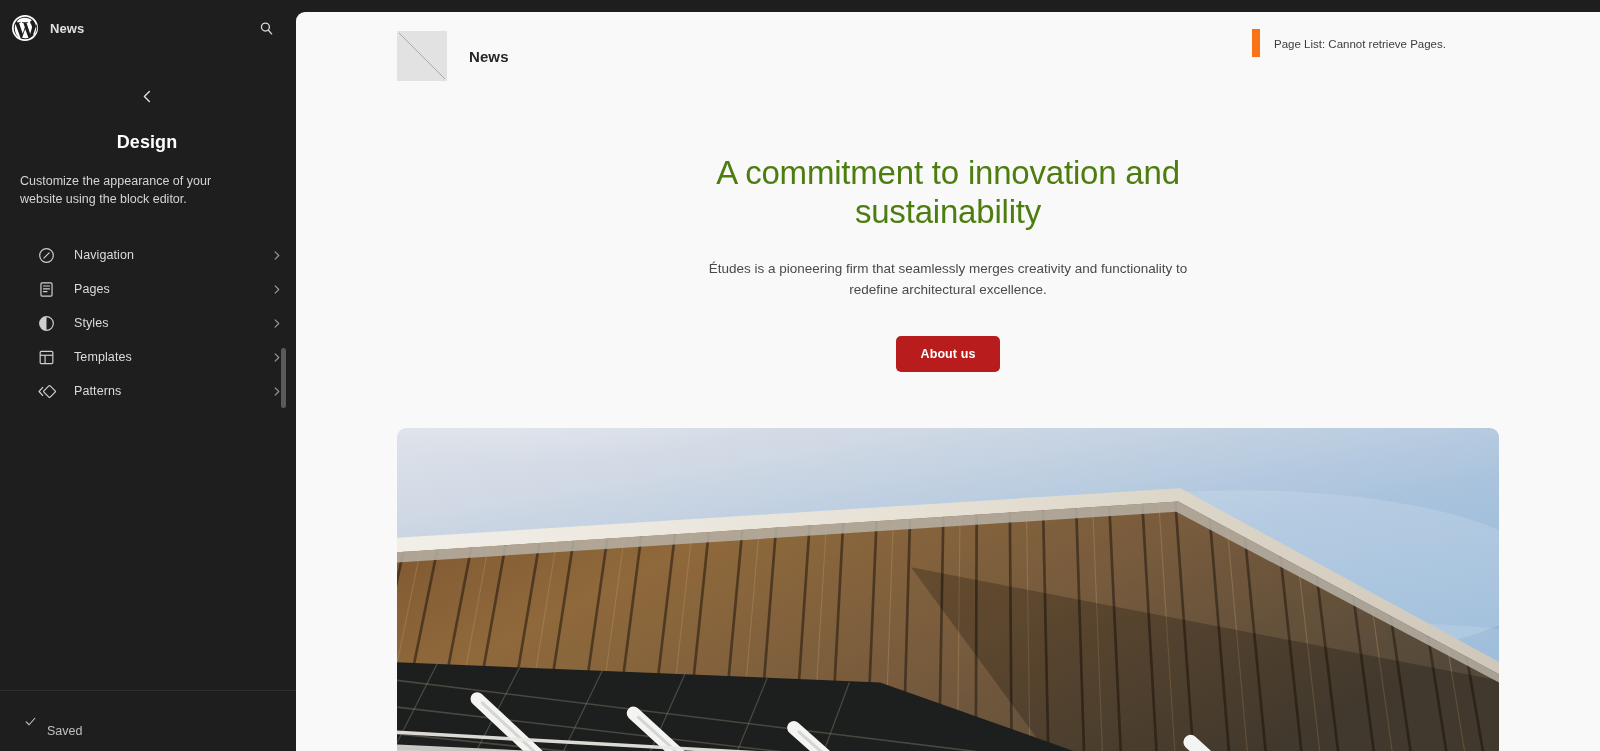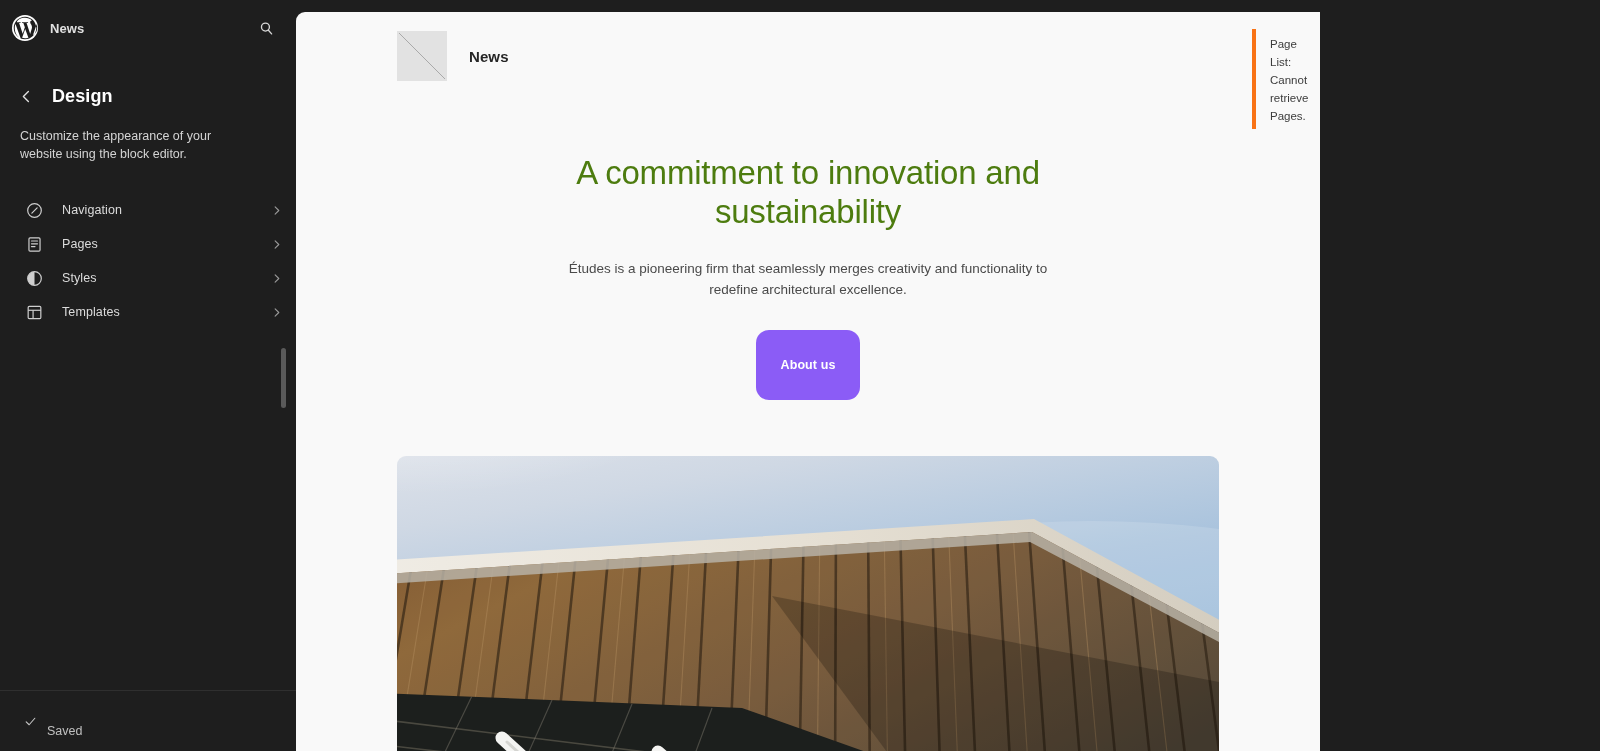--- a/index.html
+++ b/index.html
@@ -2,21 +2,21 @@
 <html><head>
 <meta charset="utf-8">
 <style>
   * { margin:0; padding:0; box-sizing:border-box; }
   html, body {
     width:1600px; height:751px; overflow:hidden;
     background:#1e1e1e;
     font-family:"Liberation Sans", sans-serif;
     -webkit-font-smoothing:antialiased;
   }
-  .app { position:relative; width:1320px; height:751px; display:flex; }
+  .app { position:relative; width:1600px; height:751px; display:flex; }
 
   
   .sidebar {
     width:296px; height:751px; background:#1e1e1e;
     position:relative; flex:0 0 296px;
     display:flex; flex-direction:column;
   }
   .sb-top {
     height:56px; display:flex; align-items:center;
     padding:0 16px 0 12px; gap:12px;
@@ -32,38 +32,39 @@
     color:#e0e0e0; font-size:13px; font-weight:600; letter-spacing:.1px;
     flex:1;
   }
   .search-btn {
     width:28px; height:28px; display:flex; align-items:center; justify-content:center;
     color:#d8d8d8; cursor:pointer;
   }
   .search-btn svg { width:17px; height:17px; display:block; }
 
   .sb-header {
-    display:flex; align-items:center; gap:14px;
+    display:flex; align-items:center; gap:24px;
     padding:28px 16px 0 14px;
+    flex-direction:column;
   }
   .back-btn {
     width:24px; height:24px; display:flex; align-items:center; justify-content:center;
     color:#e0e0e0; cursor:pointer; flex:0 0 24px;
   }
   .back-btn svg { width:15px; height:15px; }
   .design-title {
     color:#ffffff; font-size:18px; font-weight:700; letter-spacing:.1px;
   }
   .sb-desc {
     color:#d4d4d4; font-size:12.5px; line-height:1.45;
     padding:19px 40px 0 20px;
     max-width:272px;
   }
 
-  .sb-nav { margin-top:30px; }
+  .sb-nav { margin-top:30px;margin-left:12px; }
   .nav-item {
     display:flex; align-items:center;
     height:34px; padding:0 14px 0 24px;
     cursor:pointer; gap:18px;
   }
   .nav-ico {
     width:20px; height:20px; flex:0 0 20px;
     color:#cfcfcf; display:flex; align-items:center; justify-content:center;
   }
   .nav-ico svg { width:19px; height:19px; display:block; }
@@ -106,40 +107,40 @@
   }
   .brand { display:flex; align-items:center; gap:22px; padding-left:101px; }
   .logo-ph {
     width:50px; height:50px; background:#e2e2e2; position:relative; flex:0 0 50px;
   }
   .logo-ph svg { position:absolute; inset:0; width:50px; height:50px; }
   .brand-name { font-size:15px; font-weight:700; color:#262626; letter-spacing:.1px; }
 
   .notice {
     position:absolute; left:956px; top:17px;
-    border-left:4px solid #f97316;
+    border-left:8px solid #f97316;
     padding:5px 0 5px 14px;
     max-width:330px;
   }
   .notice-text { font-size:11.5px; color:#3c3c3c; line-height:1.4; }
 
   .hero { text-align:center; padding-top:63px; }
   .hero h1 {
     font-size:33px; line-height:1.19; font-weight:400; color:#4d7c0f;
     letter-spacing:-.2px; max-width:520px; margin:0 auto;
   }
   .hero p {
-    margin:26px auto 6px; max-width:487px;
+    margin:26px auto 12px; max-width:487px;
     font-size:13.5px; line-height:1.62; color:#4a4a4a;
   }
   .hero-btn {
     display:inline-block; margin-top:23px;
-    background:#8b5cf6; color:#ffffff;
+    background:#b91c1c; color:#ffffff;
     font-size:12.5px; font-weight:700; letter-spacing:.1px;
-    padding:28px 25px; border:none; border-radius:13px; cursor:pointer;
+    padding:11px 25px; border:none; border-radius:5px; cursor:pointer;
   }
 
   .hero-media {
     margin:56px 101px 0 101px; height:330px;
     border-top-left-radius:9px; border-top-right-radius:9px;
     overflow:hidden; position:relative;
   }
   .hero-media svg { display:block; width:100%; height:100%; }
 </style>
 </head>
@@ -234,20 +235,34 @@
           </svg>
         </span>
         <span class="nav-label">Templates</span>
         <span class="nav-chev">
           <svg viewBox="0 0 24 24" fill="none" stroke="currentColor" stroke-width="2.4" stroke-linecap="round" stroke-linejoin="round" aria-hidden="true">
             <polyline points="9,4 17,12 9,20"></polyline>
           </svg>
         </span>
       </div>
 
+      <div class="nav-item">
+        <span class="nav-ico">
+          <svg viewBox="0 0 24 24" fill="none" stroke="currentColor" stroke-width="1.5" stroke-linejoin="round" aria-hidden="true">
+            <rect x="10.2" y="6.4" width="11.2" height="11.2" rx="1.2" transform="rotate(45 15.8 12)"></rect>
+            <polyline points="7.6,6.4 2.6,12 7.6,17.6"></polyline>
+          </svg>
+        </span>
+        <span class="nav-label">Patterns</span>
+        <span class="nav-chev">
+          <svg viewBox="0 0 24 24" fill="none" stroke="currentColor" stroke-width="2.4" stroke-linecap="round" stroke-linejoin="round" aria-hidden="true">
+            <polyline points="9,4 17,12 9,20"></polyline>
+          </svg>
+        </span>
+      </div>
 
     </div>
 
     <div class="sb-scrollbar"></div>
 
     <div class="sb-spacer"></div>
 
     <div class="sb-footer">
       <span class="saved-check">
         <svg viewBox="0 0 24 24" fill="none" stroke="currentColor" stroke-width="2" stroke-linecap="round" stroke-linejoin="round" aria-hidden="true">

